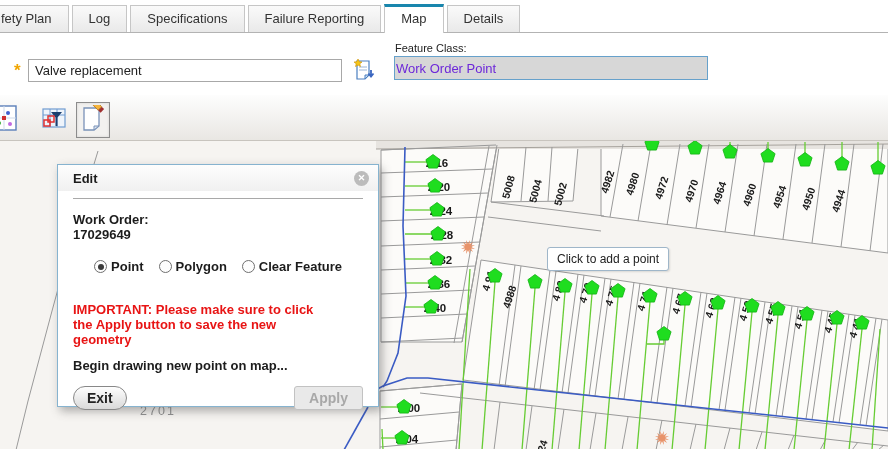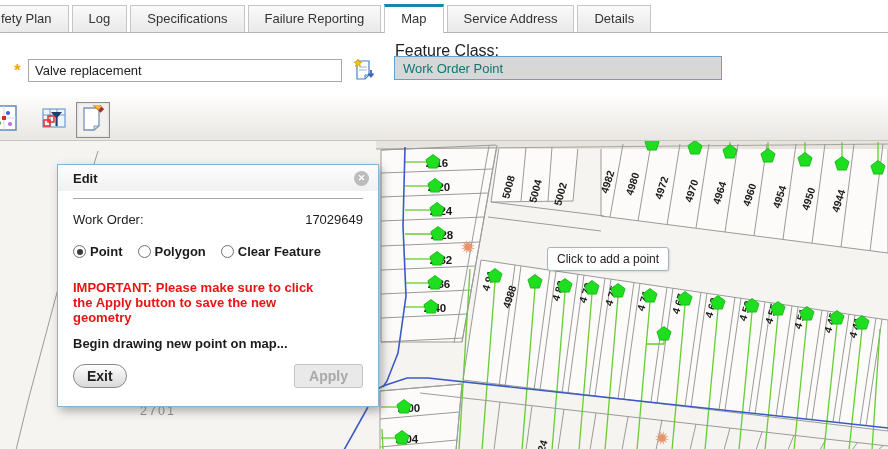--- a/index.html
+++ b/index.html
@@ -12,23 +12,23 @@
        border:1px solid #c6c6c6;border-bottom:none;font-size:13px;color:#333;position:relative;cursor:pointer;}
   .tab.active{background:#fff;border-top:3px solid #1886ad;padding-top:4px;padding-bottom:7px;margin-bottom:-1px;z-index:2;}
   .tab:first-child{margin-left:-16px;}
 
   
   #formrow{height:62px;position:relative;background:#fff;}
   #req-star{position:absolute;left:14px;top:64px;color:#f0a500;font-size:17px;font-weight:bold;}
   #name-input{position:absolute;left:28px;top:26px;width:300px;height:17px;border:1px solid #a8a8a8;font-size:13px;
        font-family:inherit;padding:2px 6px;color:#222;}
   #note-btn{position:absolute;left:351px;top:25px;width:26px;height:26px;border:none;background:transparent;padding:0;cursor:pointer;}
-  #fc-label{position:absolute;left:395px;top:9px;font-size:16px;color:#222;}
+  #fc-label{position:absolute;left:395px;top:9px;font-size:11px;color:#222;}
   #fc-field{position:absolute;left:394px;top:23px;width:310px;height:18px;background:#d7d7d7;border:1px solid #66a1cb;
-       font-size:13px;font-family:inherit;padding:2px 8px;color:#0f766e;}
+       font-size:13px;font-family:inherit;padding:2px 1px;color:#6d28d9;}
 
   
   #toolbar{height:45px;background:linear-gradient(#fdfdfd,#e9e7e3);border-bottom:1px solid #c8c4be;position:relative;}
   .tbtn{position:absolute;top:7px;background:transparent;border:1px solid transparent;padding:2px;cursor:pointer;}
   .tbtn.selected{border:1px solid #8c8c8c;background:#f2f1ef;box-shadow:inset 0 0 3px rgba(0,0,0,.12);}
 
   
   #map{position:relative;height:309px;background:#f6f4f1;overflow:hidden;cursor:crosshair;}
   #mapsvg{position:absolute;left:0;top:0;}
   #mapsvg text{font-family:"Liberation Sans",sans-serif;font-weight:bold;fill:#1a1a1a;font-size:11.5px;text-anchor:middle;}
@@ -40,45 +40,44 @@
 
   
   #dialog{position:absolute;left:57px;top:23px;width:322px;height:243px;background:#fff;border:1px solid #86b3cf;
        box-shadow:3px 4px 9px rgba(80,80,80,.45);z-index:10;box-sizing:border-box;font-size:13px;color:#1c1c1c;}
   #dlg-head{height:26px;background:linear-gradient(#fdfdfd,#f0f0f0);position:relative;}
   #dlg-title{position:absolute;left:15px;top:6px;font-weight:bold;font-size:13px;}
   #dlg-close{position:absolute;right:9px;top:6px;width:15px;height:15px;border-radius:50%;background:#bcbcbc;color:#fff;
        font-size:9px;font-weight:bold;text-align:center;line-height:15px;cursor:pointer;}
   #dlg-hr{margin:7px 15px 0;border-top:1px solid #a9a9a9;height:0;}
   #dlg-body{padding:0 15px;}
-  #wo-row{display:flex;justify-content:space-between;margin-top:13px;font-weight:normal;}
-  #radio-row{margin-top:17px;display:flex;gap:15px;font-weight:bold;}
+  #wo-row{display:flex;justify-content:space-between;margin-top:13px;font-weight:bold;flex-direction:column;}
+  #radio-row{margin-top:17px;display:flex;gap:15px;font-weight:bold;justify-content:center;}
   .radio-item{display:flex;align-items:center;gap:4px;cursor:pointer;}
   .rdot{width:11px;height:11px;border:1px solid #6f6f6f;border-radius:50%;background:#fdfdfd;display:inline-block;position:relative;}
   .rdot.sel::after{content:"";position:absolute;left:2.5px;top:2.5px;width:6px;height:6px;border-radius:50%;background:#3a3a3a;}
-  #warning{margin-top:21px;color:#e81414;font-weight:bold;line-height:15px;}
+  #warning{margin-top:28px;color:#e81414;font-weight:bold;line-height:15px;}
   #instruction{margin-top:11px;font-weight:bold;}
   #btn-row{margin-top:13px;display:flex;justify-content:space-between;}
   #exit-btn{font-family:inherit;font-size:14px;font-weight:bold;color:#222;padding:3px 13px;border:1px solid #888;
        border-radius:12px;background:linear-gradient(#fefefe,#d9d9d9);cursor:pointer;}
   #apply-btn{font-family:inherit;font-size:14px;font-weight:bold;color:#a8a8a8;padding:3px 14px;border:1px solid #c2c2c2;
        border-radius:3px;background:#e9e9e9;}
 </style>
 </head>
 <body>
 
 <div id="app">
 
   <div id="tabrow">
       <div class="tab">fety Plan</div>
       <div class="tab">Log</div>
       <div class="tab">Specifications</div>
       <div class="tab">Failure Reporting</div>
       <div class="tab active">Map</div>
-      <div class="tab">Service Address</div>
       <div class="tab">Details</div>
     </div>
 
   <div id="formrow">
     <span id="req-star" style="top:28px;">*</span>
     <input id="name-input" value="Valve replacement" style="">
     <button id="note-btn" title="">
       <svg width="24" height="24" viewBox="0 0 24 24">
         <path d="M5 3 h12 v14 l-4 4 h-8 z" fill="#fff" stroke="#4a7fc0" stroke-width="1.2"></path>
         <path d="M13 21 l4 -4 h-4 z" fill="#cfe0f2" stroke="#4a7fc0" stroke-width="1"></path>

